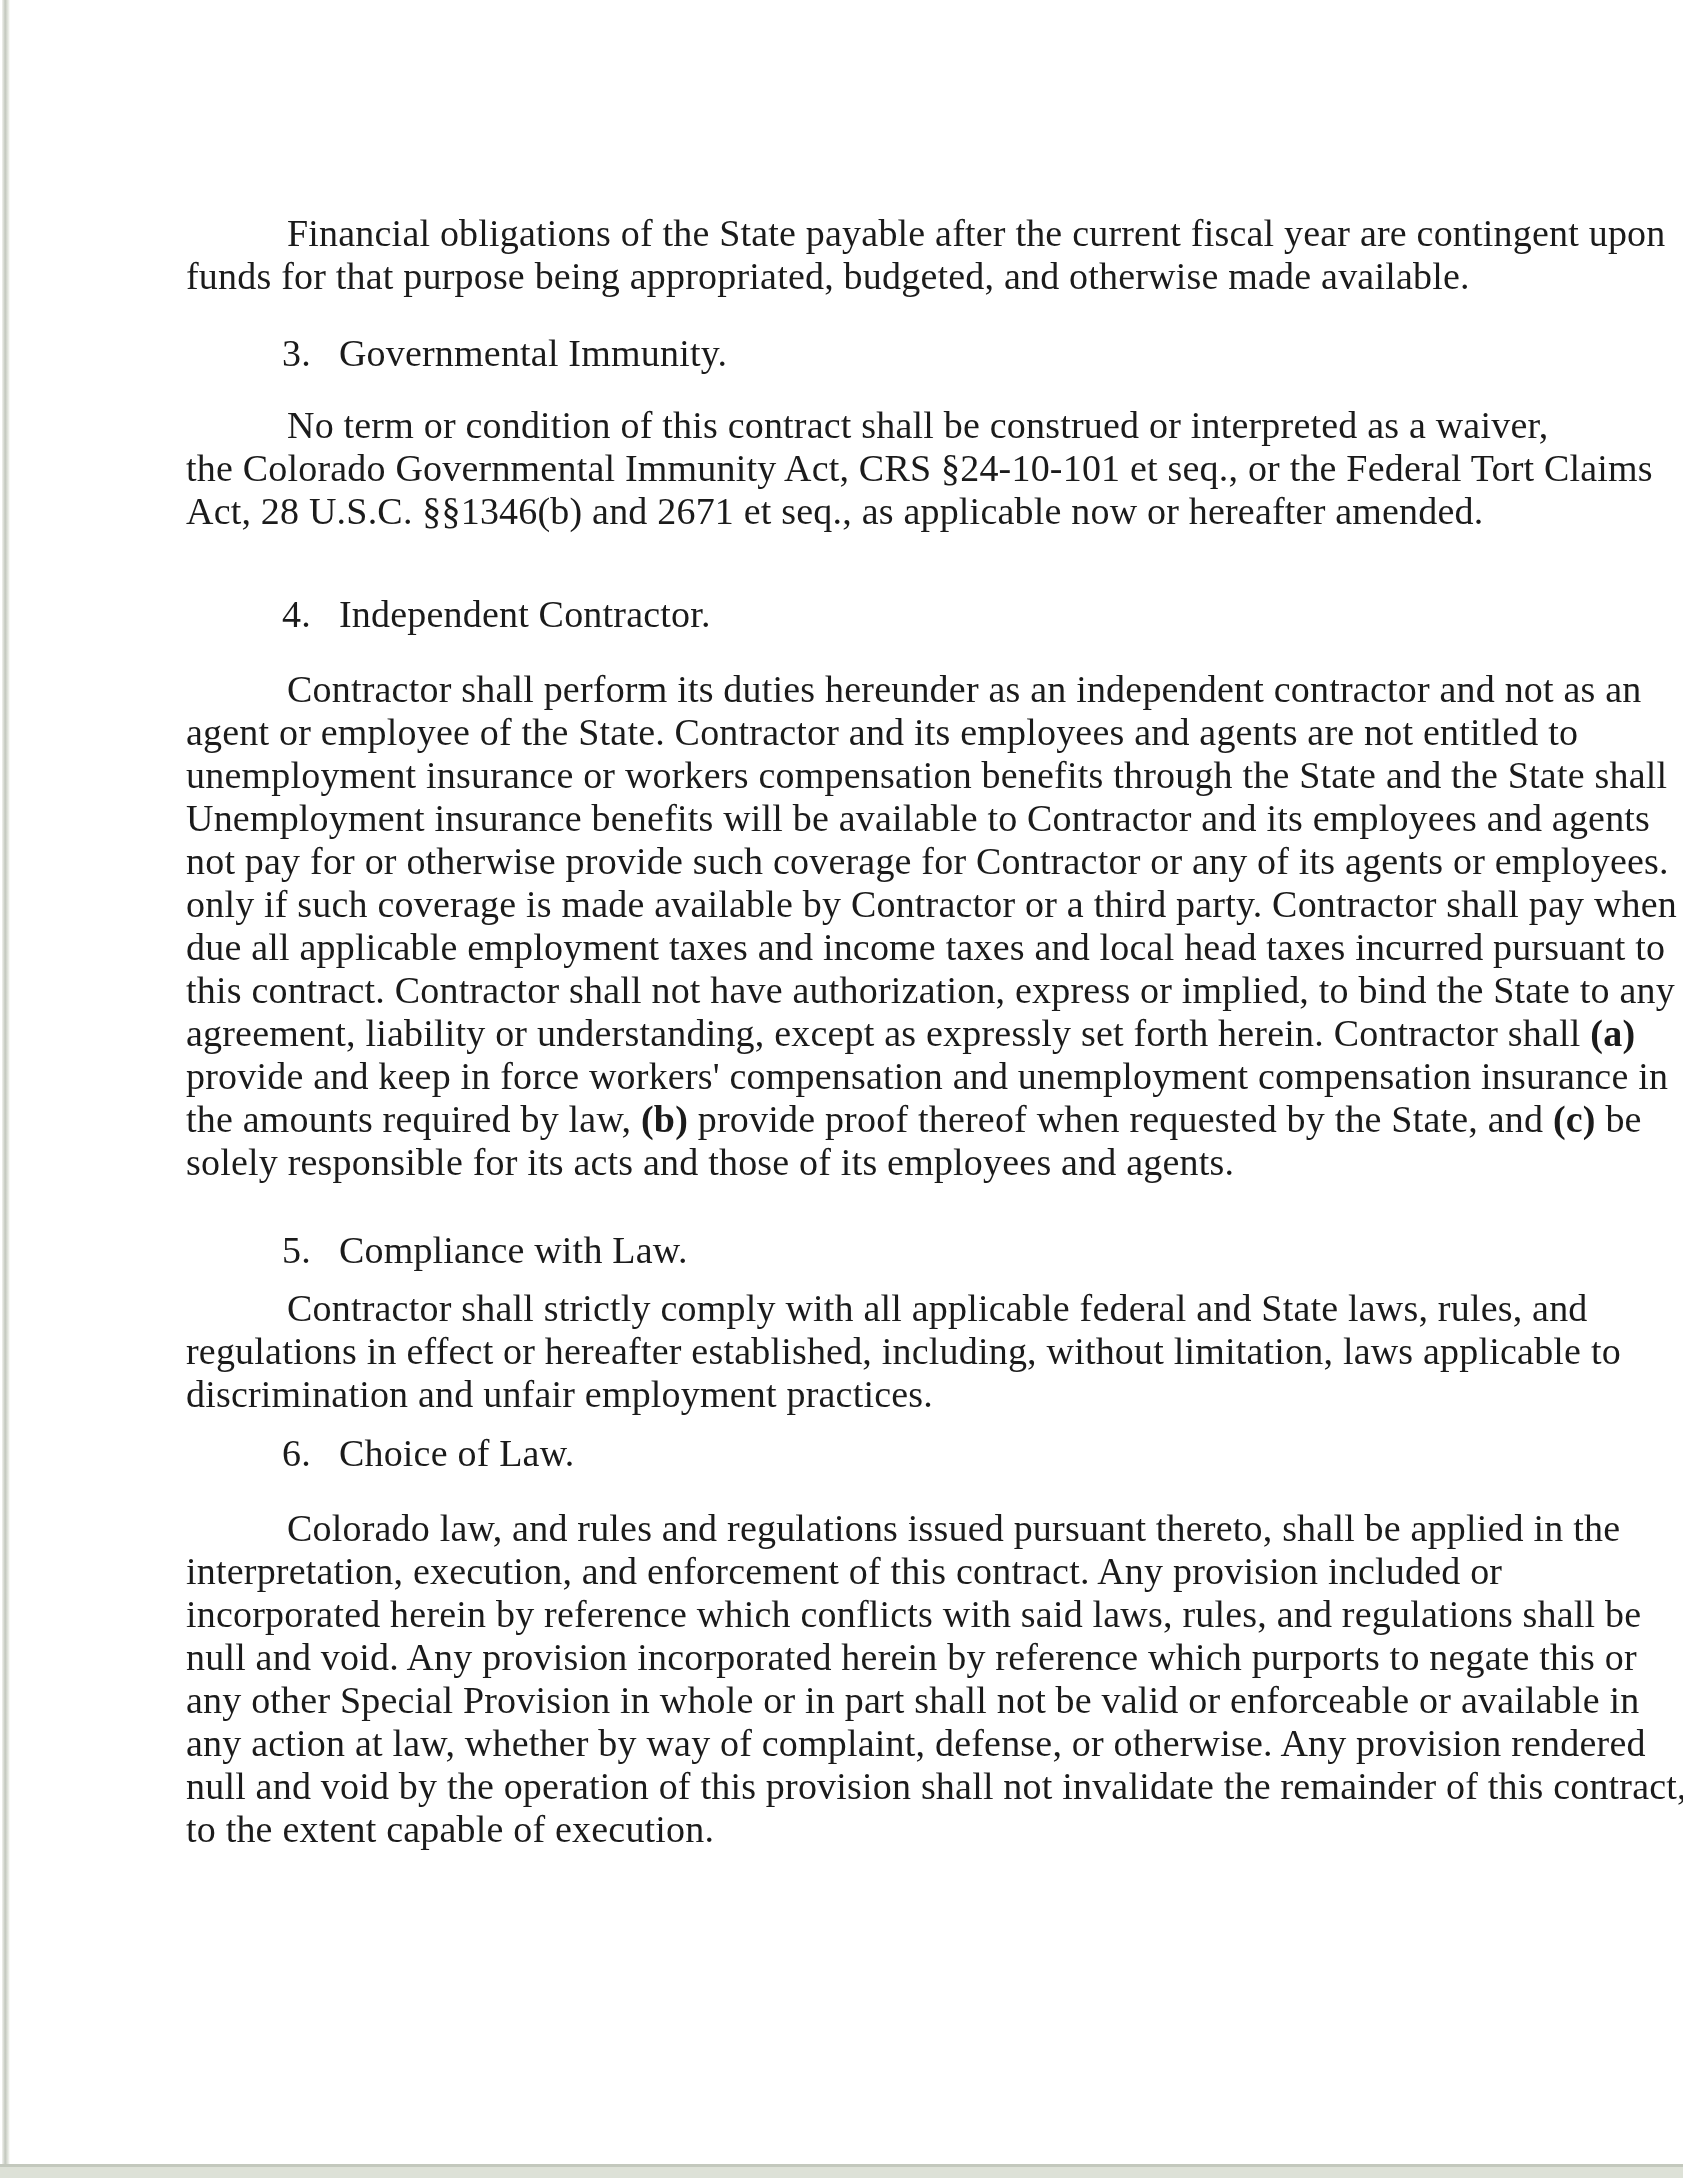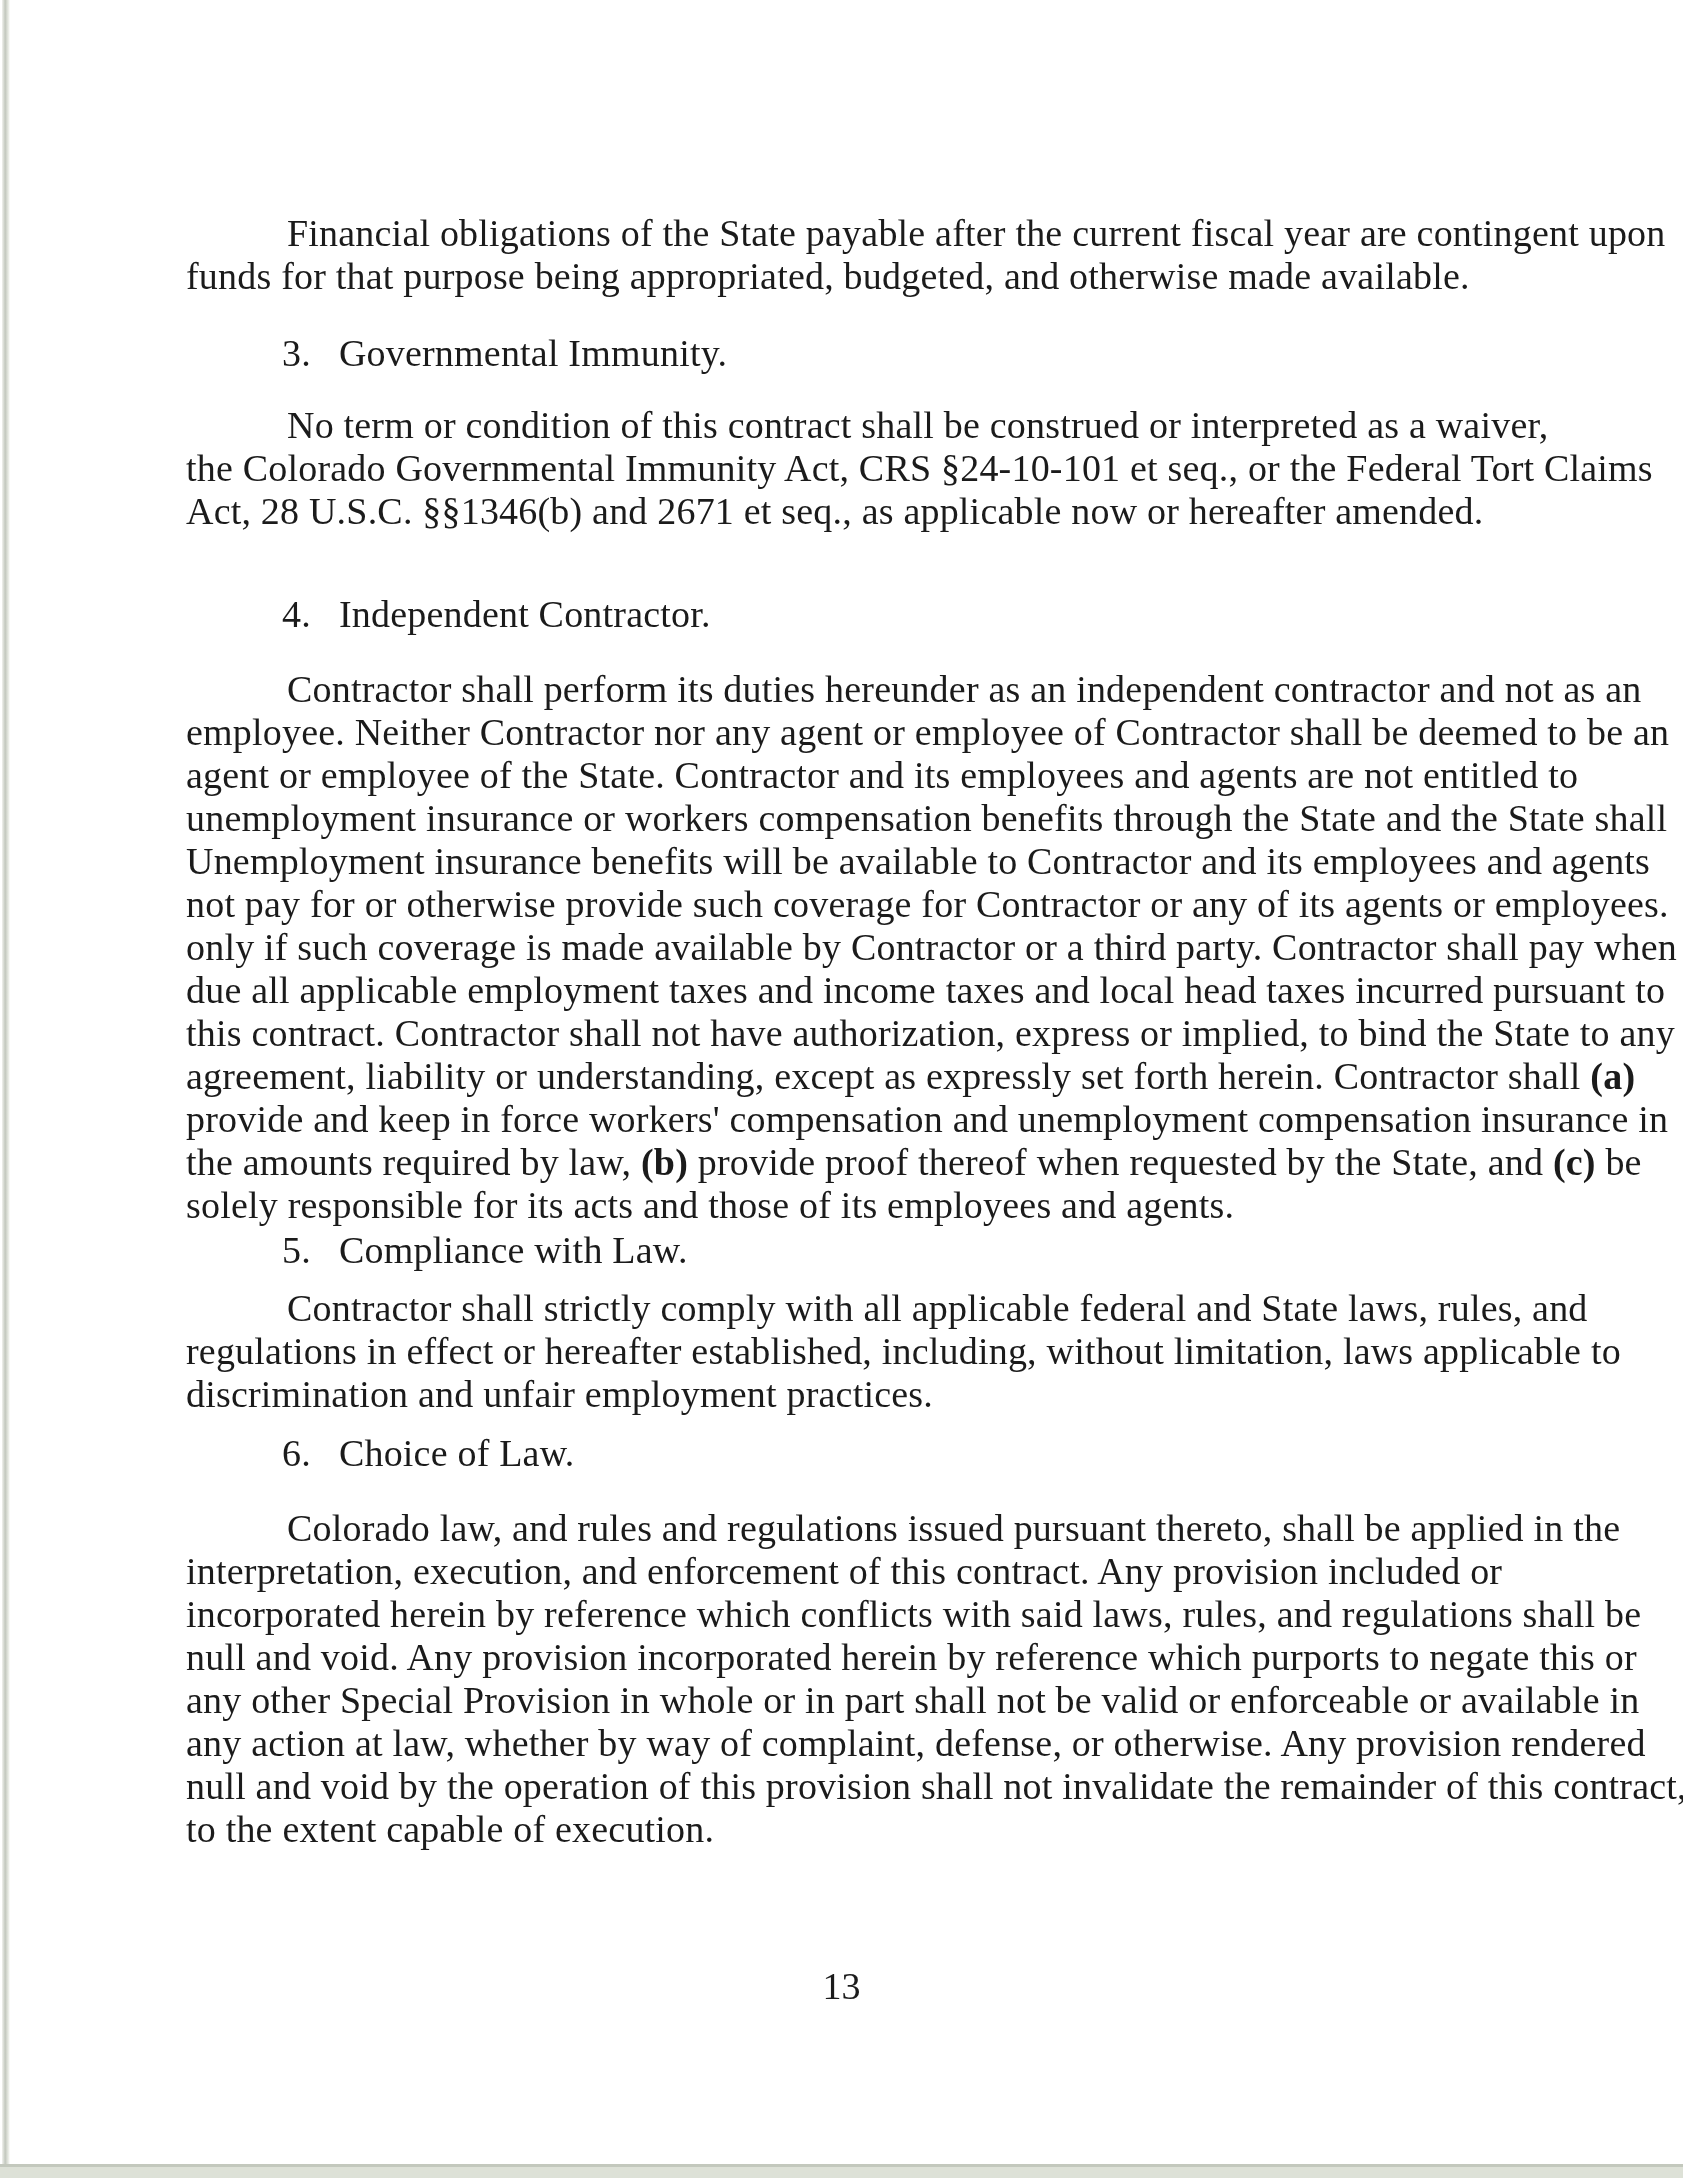--- a/index.html
+++ b/index.html
@@ -71,21 +71,20 @@
   <div class="para" style="top:404px">
       <div class="line first"><span>No term or condition of this contract shall be construed or interpreted as a waiver,</span></div>
       <div class="line"><span>the Colorado Governmental Immunity Act, CRS §24-10-101 et seq., or the Federal Tort Claims</span></div>
       <div class="line"><span>Act, 28 U.S.C. §§1346(b) and 2671 et seq., as applicable now or hereafter amended.</span></div>
     </div>
 
   <div class="heading" style="top:592px"><span class="hnum">4.</span><span class="htitle">Independent Contractor</span><span>.</span></div>
 
   <div class="para" style="top:668px">
       <div class="line first"><span>Contractor shall perform its duties hereunder as an independent contractor and not as an</span></div>
-      <div class="line"><span>employee. Neither Contractor nor any agent or employee of Contractor shall be deemed to be an</span></div>
       <div class="line"><span>agent or employee of the State. Contractor and its employees and agents are not entitled to</span></div>
       <div class="line"><span>unemployment insurance or workers compensation benefits through the State and the State shall</span></div>
       <div class="line"><span>Unemployment insurance benefits will be available to Contractor and its employees and agents</span></div>
       <div class="line"><span>not pay for or otherwise provide such coverage for Contractor or any of its agents or employees.</span></div>
       <div class="line"><span>only if such coverage is made available by Contractor or a third party. Contractor shall pay when</span></div>
       <div class="line"><span>due all applicable employment taxes and income taxes and local head taxes incurred pursuant to</span></div>
       <div class="line"><span>this contract. Contractor shall not have authorization, express or implied, to bind the State to any</span></div>
       <div class="line"><span>agreement, liability or understanding, except as expressly set forth herein. Contractor shall </span><b>(a)</b></div>
       <div class="line"><span>provide and keep in force workers' compensation and unemployment compensation insurance in</span></div>
       <div class="line"><span>the amounts required by law, </span><b>(b)</b><span> provide proof thereof when requested by the State, and </span><b>(c)</b><span> be</span></div>
@@ -106,16 +105,15 @@
       <div class="line first"><span>Colorado law, and rules and regulations issued pursuant thereto, shall be applied in the</span></div>
       <div class="line"><span>interpretation, execution, and enforcement of this contract. Any provision included or</span></div>
       <div class="line"><span>incorporated herein by reference which conflicts with said laws, rules, and regulations shall be</span></div>
       <div class="line"><span>null and void. Any provision incorporated herein by reference which purports to negate this or</span></div>
       <div class="line"><span>any other Special Provision in whole or in part shall not be valid or enforceable or available in</span></div>
       <div class="line"><span>any action at law, whether by way of complaint, defense, or otherwise. Any provision rendered</span></div>
       <div class="line"><span>null and void by the operation of this provision shall not invalidate the remainder of this contract,</span></div>
       <div class="line"><span>to the extent capable of execution.</span></div>
     </div>
 
-  <div class="page-number">13</div>
 
 </div>
 
 
 </body></html>

